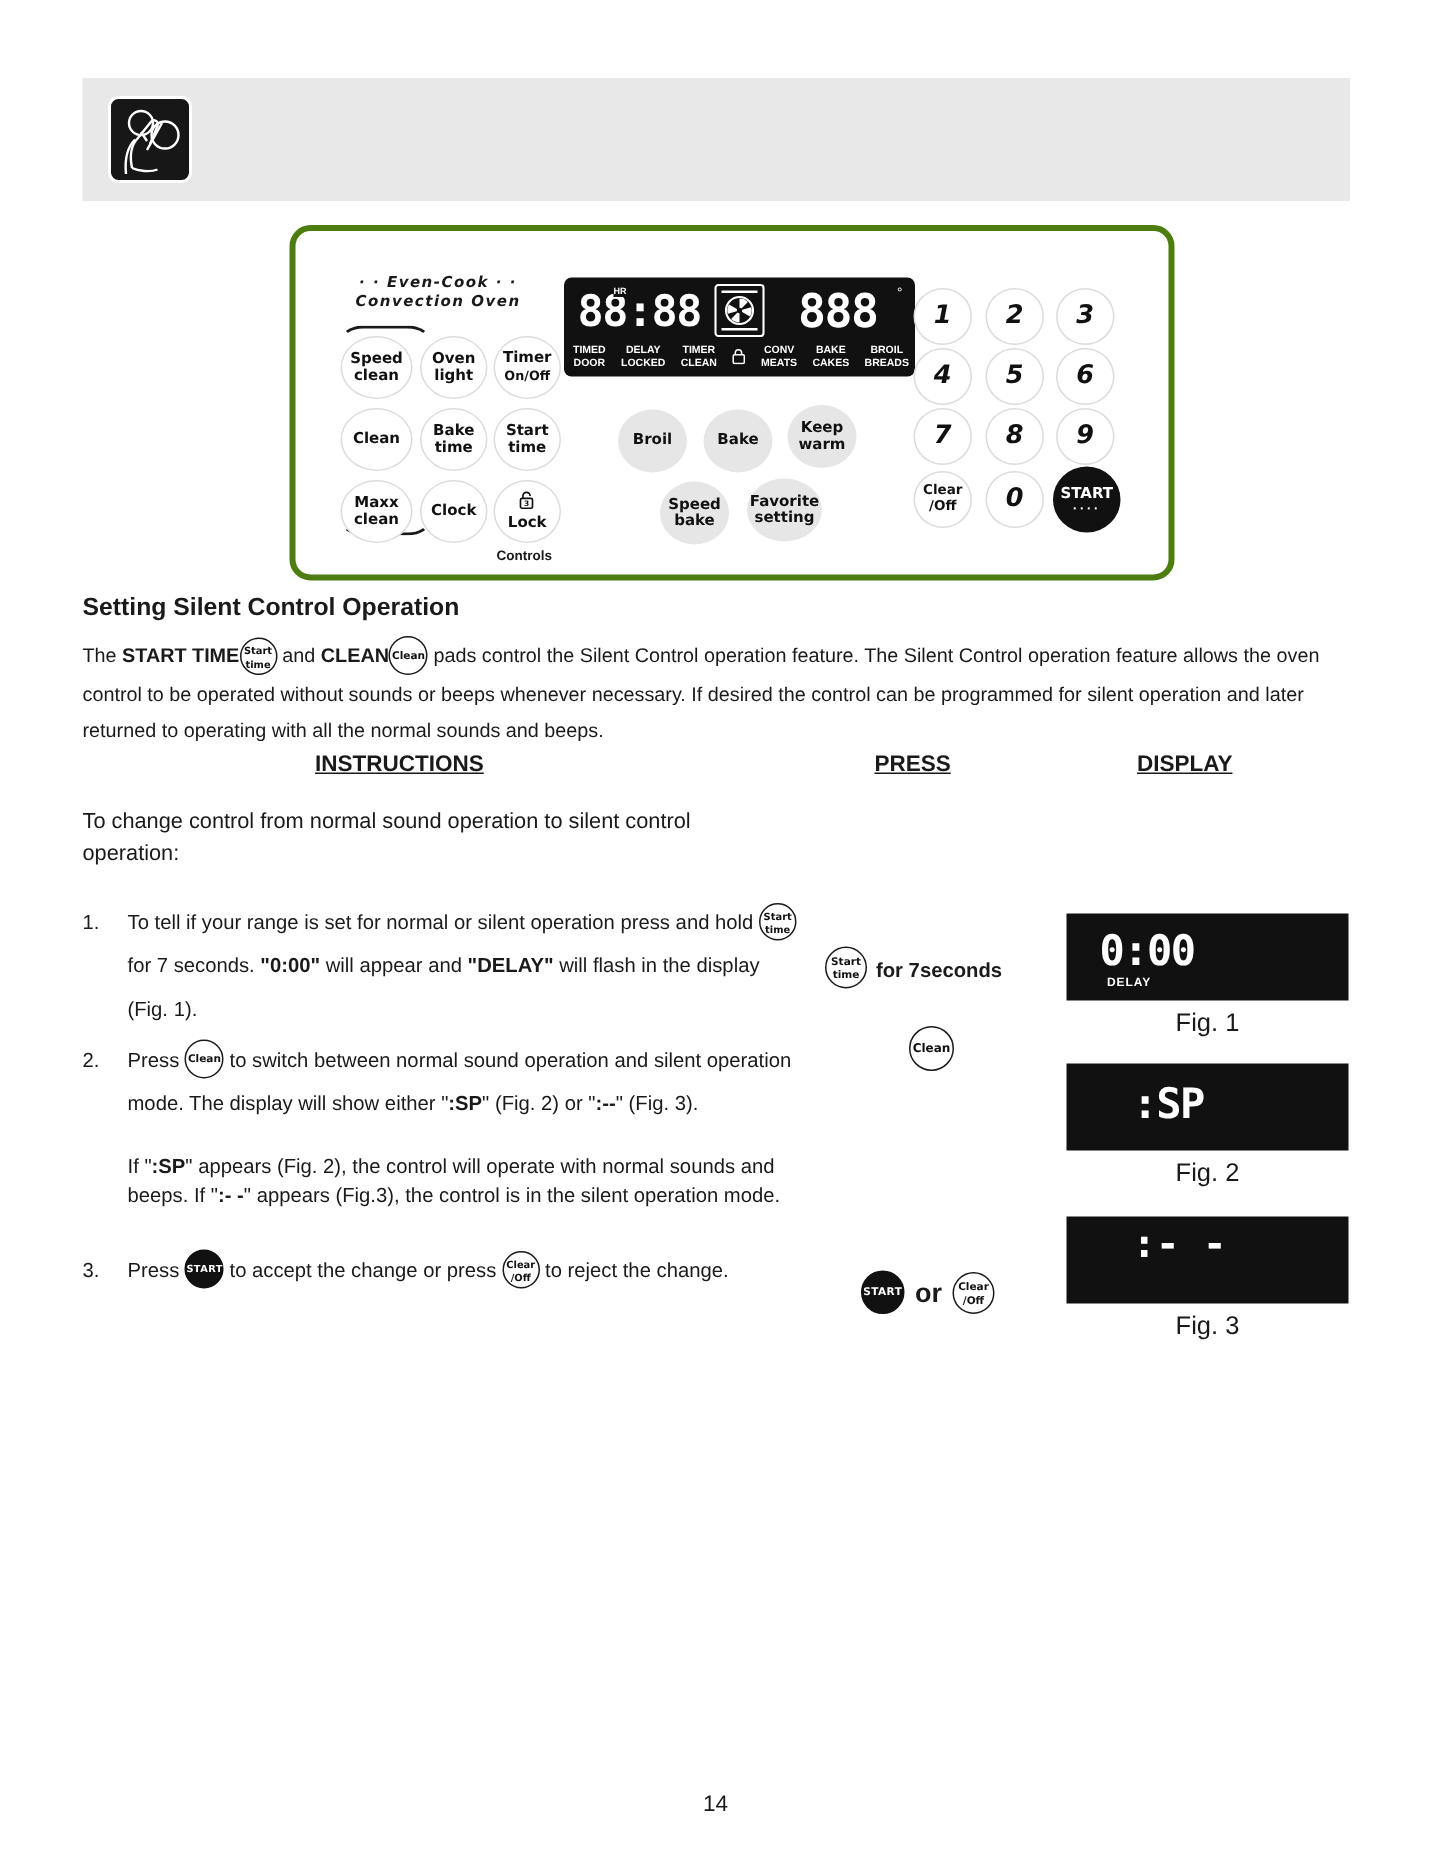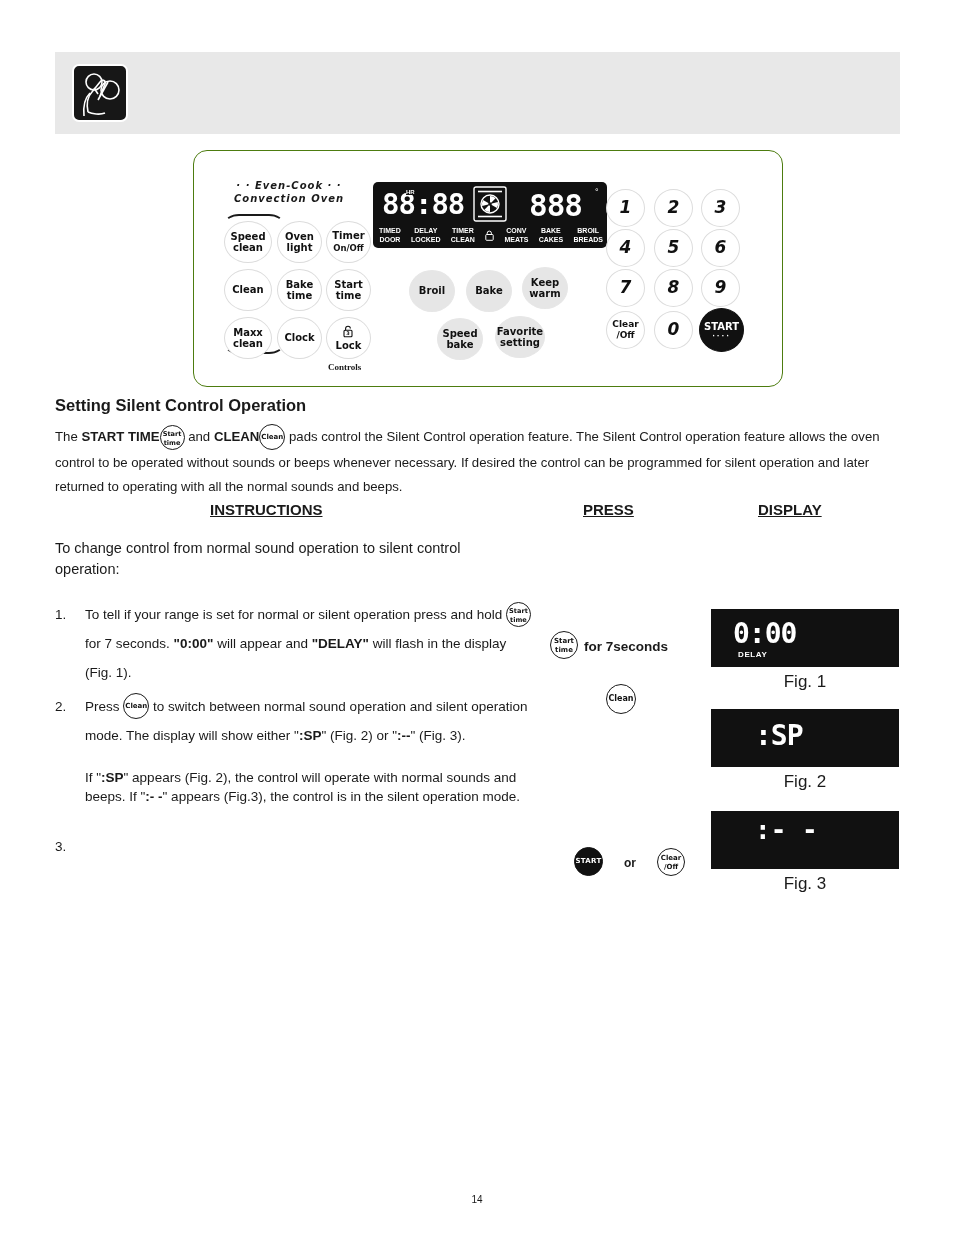--- a/index.html
+++ b/index.html
@@ -50,21 +50,21 @@
     font-family: "Liberation Sans", sans-serif;
   }
 
   
   .panel {
     position: absolute;
     left: 193px;
     top: 150px;
     width: 590px;
     height: 237px;
-    border: 1px solid #4d7c0f;
+    border: 4px solid #4d7c0f;
     border-radius: 14px;
     background: #ffffff;
     box-sizing: border-box;
   }
   .evencook {
     position: absolute;
     left: 218px;
     top: 178px;
     width: 140px;
     text-align: center;
@@ -104,21 +104,21 @@
     border: 2px solid #1a1a1a;
     border-radius: 50% / 100%;
   }
   .arc-top { border-bottom: none; border-left-color:transparent; border-right-color:transparent;}
   .arc-bot { border-top: none; border-left-color:transparent; border-right-color:transparent;}
 
   .controls-cap {
     position: absolute;
     font-size: 9px;
     font-weight: bold;
-    font-family: Liberation Serif, serif;
+    font-family: Liberation Sans, sans-serif;
     text-align: center;
   }
 
   
   .vfd {
     position: absolute;
     left: 372px;
     top: 181px;
     width: 234px;
     height: 66px;
@@ -232,21 +232,21 @@
 
   
   .press-col { position: absolute; left: 540px; top: 600px; width: 180px; }
   .press-row { position: absolute; display: flex; align-items: center; }
   .press-label {
     font-size: 13.5px;
     font-weight: bold;
     margin-left: 6px;
     font-family: "Liberation Sans", sans-serif;
   }
-  .press-or { font-size: 12px; font-weight: bold; margin: 0 21px; font-family: "Liberation Sans", sans-serif; }
+  .press-or { font-size: 18px; font-weight: bold; margin: 0 7px; font-family: "Liberation Sans", sans-serif; }
 
   
   .fig { position: absolute; left: 711px; width: 188px; }
   .fig-screen {
     width: 188px;
     height: 58px;
     background: #111111;
     position: relative;
   }
   .fig-text {
@@ -260,21 +260,21 @@
     font-size: 17px;
     margin-top: 5px;
     font-family: "Liberation Sans", sans-serif;
   }
 
   .page-num {
     position: absolute;
     left: 0; right: 0;
     top: 1194px;
     text-align: center;
-    font-size: 10px;
+    font-size: 15px;
     font-family: "Liberation Sans", sans-serif;
   }
   .nowrap { white-space: nowrap; }
 </style>
 </head>
 <body>
 
 <div class="header-band">
   <div class="header-icon">
     <svg width="52" height="54" viewBox="0 0 52 54">
@@ -480,20 +480,23 @@
       <span>Press </span><span class="ikey one"><span>Clean</span></span><span> to switch between normal sound operation and silent operation mode. The display will show either "</span><b>:SP</b><span>" (Fig. 2) or "</span><b>:--</b><span>" (Fig. 3).</span>
     </div>
   </div>
 
   <div class="step-note">
     <span>If "</span><b>:SP</b><span>" appears (Fig. 2), the control will operate with normal sounds and beeps.  If "</span><b>:- -</b><span>" appears (Fig.3), the control is in the silent operation mode.</span>
   </div>
 
   <div class="step" style="margin-top:26px;">
     <div class="step-num">3.</div>
+    <div class="step-body">
+      <span>Press </span><span class="ikey start dark"><span>START</span></span><span> to accept the change or press </span><span class="ikey two"><span>Clear</span><br><span>/Off</span></span><span> to reject the change.</span>
+    </div>
   </div>
 </div>
 
 <div class="press-col">
   <div class="press-row" style="left:10px; top:32px;">
     <span class="ikey two" style="width:28px;height:28px;font-size:7px;padding-top:5px;"><span>Start</span><br><span>time</span></span>
     <span class="press-label nowrap">for 7seconds</span>
   </div>
   <div class="press-row" style="left:66px; top:85px;">
     <span class="ikey one" style="width:28px;height:28px;font-size:8px;line-height:28px;"><span>Clean</span></span>

